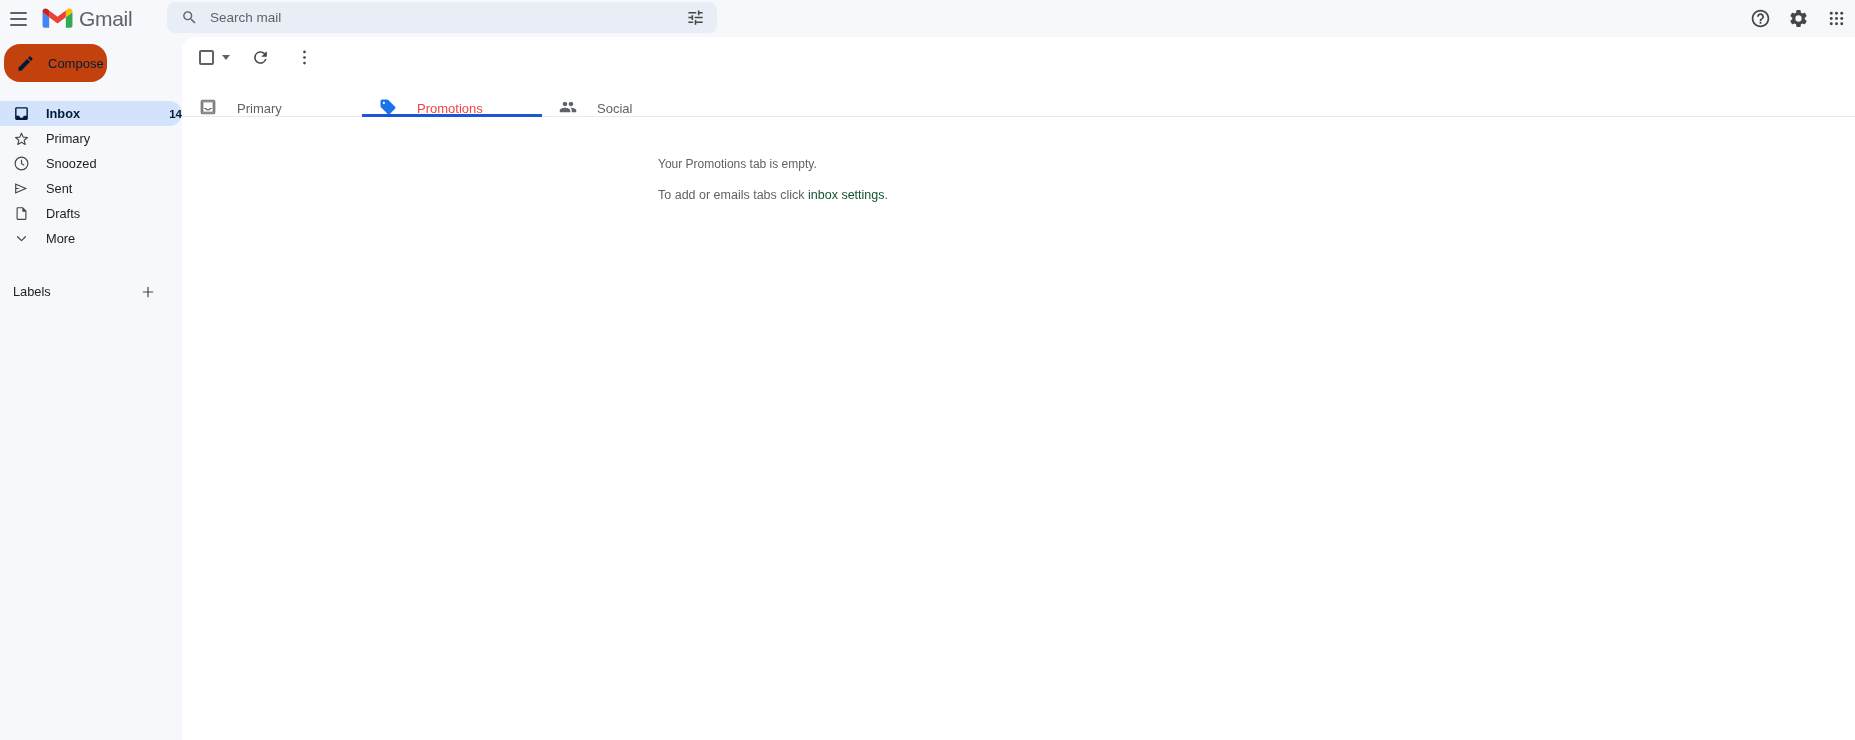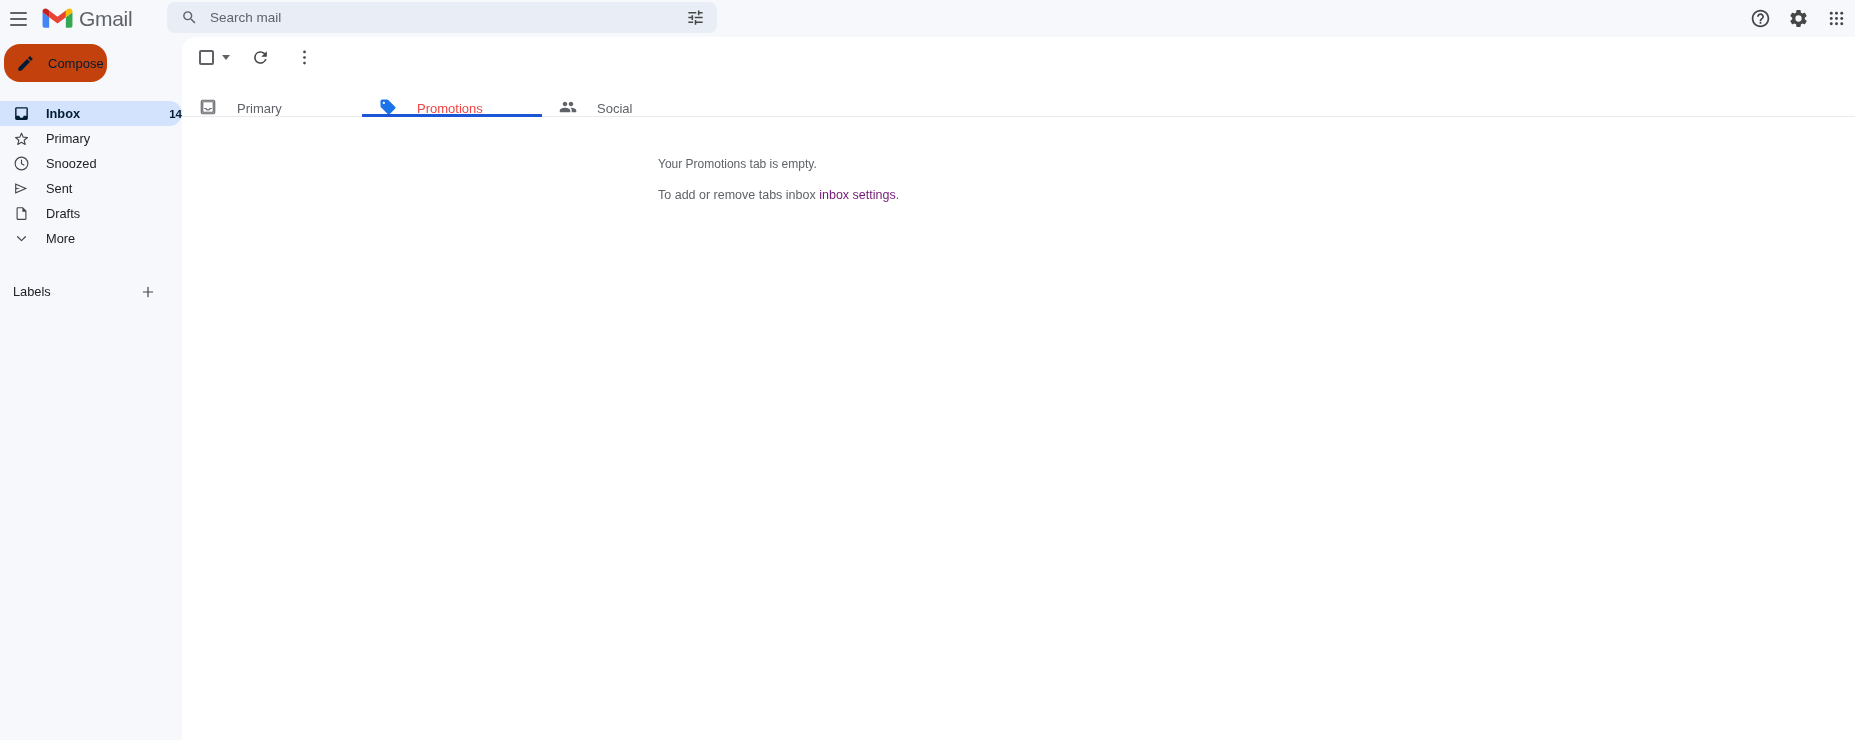--- a/index.html
+++ b/index.html
@@ -270,21 +270,21 @@
     color: #5f6368;
     line-height: 1.32;
     width: 410px;
     margin-bottom: 16px;
   }
   .empty-cta {
     font-size: 12.5px;
     color: #5f6368;
   }
   .empty-cta a {
-    color: #701a75;
+    color: #14532d;
     text-decoration: none;
     cursor: pointer;
     margin-top: 46px;
   }
 </style>
 </head>
 <body>
 
 <div class="app">
 
@@ -470,16 +470,16 @@
           <svg width="18" height="18" viewBox="0 0 24 24">
               <path d="M16 11c1.66 0 2.99-1.34 2.99-3S17.66 5 16 5c-1.66 0-3 1.34-3 3s1.34 3 3 3zm-8 0c1.66 0 2.99-1.34 2.99-3S9.66 5 8 5C6.34 5 5 6.34 5 8s1.34 3 3 3zm0 2c-2.33 0-7 1.17-7 3.5V19h14v-2.5c0-2.33-4.67-3.5-7-3.5zm8 0c-.29 0-.62.02-.97.05 1.16.84 1.97 1.97 1.97 3.45V19h6v-2.5c0-2.33-4.67-3.5-7-3.5z" fill="#5f6368"></path>
             </svg>
         </span>
         <span>Social</span>
       </div>
     </div>
 
     <div class="empty">
       <div class="empty-title">Your Promotions tab is empty.</div>
-      <div class="empty-cta"><span>To add or remove tabs inbox </span><a href="#">inbox settings</a><span>.</span></div>
+      <div class="empty-cta"><span>To add or emails tabs click </span><a href="#">inbox settings</a><span>.</span></div>
     </div>
   </div>
 </div>
 
 </body></html>

